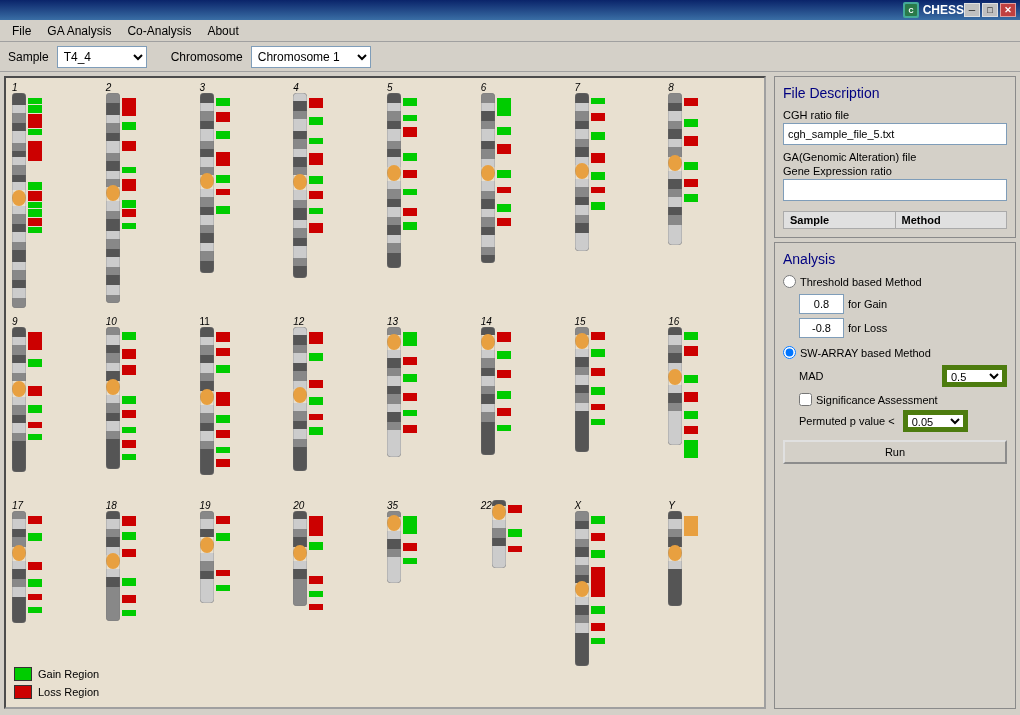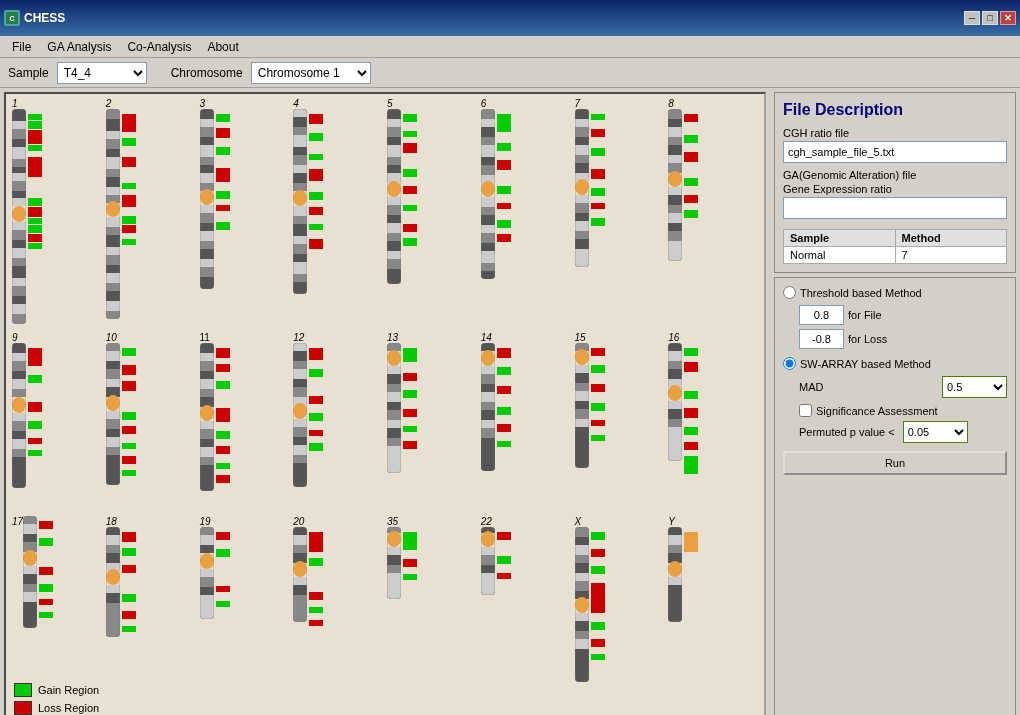--- a/index.html
+++ b/index.html
@@ -9,27 +9,26 @@
       background: #d4d0c8;
       width: 1020px;
       height: 715px;
       overflow: hidden;
     }
 
     
     .title-bar {
       background: linear-gradient(to bottom, #0a246a, #3a6ea5);
       color: white;
-      height: 36px;
+      height: 20px;
       display: flex;
       align-items: center;
-      justify-content: space-between;
+      justify-content: flex-end;
       padding: 0 4px;
       user-select: none;
-      gap: 27px;
     }
     .title-bar-left {
       display: flex;
       align-items: center;
       gap: 4px;
     }
     .title-bar-icon {
       width: 16px;
       height: 16px;
       background: #4a9;
@@ -147,22 +146,22 @@
     }
 
     .section-box {
       border: 1px solid #8a8a8a;
       background: #d4d0c8;
       padding: 8px;
     }
 
     .section-title {
       color: #000080;
-      font-size: 16px;
-      font-weight: bold;
+      font-size: 14px;
+      font-weight: normal;
       margin-bottom: 8px;
     }
 
     .field-label {
       font-size: 11px;
       margin-bottom: 2px;
     }
 
     .field-input {
       width: 100%;
@@ -224,21 +223,21 @@
       border: 1px solid #7f9db9;
       background: white;
       padding: 0 2px;
       font-size: 11px;
       text-align: center;
     }
 
     .select-small {
       height: 22px;
       font-size: 11px;
-      border: 1px solid #4d7c0f;
+      border: 5px solid #4d7c0f;
       background: white;
       width: 55px;
     }
 
     .mad-row {
       display: flex;
       align-items: center;
       gap: 4px;
       margin-bottom: 6px;
       font-size: 11px;
@@ -1008,21 +1007,21 @@
               <div style="background:#00cc00; width:14px; height:8px; margin-top:8px;"></div>
               <div style="background:#cc0000; width:14px; height:8px; margin-top:6px;"></div>
               <div style="background:#00cc00; width:14px; height:18px; margin-top:5px;"></div>
             </div>
           </div>
         </div>
       </div>
 
       <div style="display:flex; flex-direction:row; width:100%; height:160px; align-items:flex-start;">
 
-        <div style="flex:1; display:flex; flex-direction:row; align-items:flex-start; padding:0 2px;">
+        <div style="flex:1; display:flex; flex-direction:column; align-items:flex-start; padding:0 2px;">
           <span style="font-size:10px; font-style:italic;">17</span>
           <div style="display:flex; gap:2px;">
             <svg width="14" height="112" viewBox="0 0 14 112">
               <defs>
                   <clipPath id="chr17clip">
                     <rect x="0" y="0" width="14" height="112" rx="4"></rect>
                   </clipPath>
                 </defs>
               <g clip-path="url(#chr17clip)">
                 <rect x="0" y="0" width="14" height="8" fill="#888"></rect>
@@ -1163,21 +1162,21 @@
               <rect x="0" y="0" width="14" height="72" rx="4" fill="none" stroke="#777" stroke-width="0.5"></rect>
             </svg>
             <div style="display:flex; flex-direction:column; gap:1px; padding-top:5px;">
               <div style="background:#00cc00; width:14px; height:18px;"></div>
               <div style="background:#cc0000; width:14px; height:8px; margin-top:8px;"></div>
               <div style="background:#00cc00; width:14px; height:6px; margin-top:6px;"></div>
             </div>
           </div>
         </div>
 
-        <div style="flex:1; display:flex; flex-direction:column; align-items:flex-start; padding:0 2px;">
+        <div style="flex:1; display:flex; flex-direction:row; align-items:flex-start; padding:0 2px;">
           <span style="font-size:10px; font-style:italic;">22</span>
           <div style="display:flex; gap:2px;">
             <svg width="14" height="68" viewBox="0 0 14 68">
               <defs>
                   <clipPath id="chr22clip">
                     <rect x="0" y="0" width="14" height="68" rx="4"></rect>
                   </clipPath>
                 </defs>
               <g clip-path="url(#chr22clip)">
                 <rect x="0" y="0" width="14" height="6" fill="#555"></rect>
@@ -1290,38 +1289,35 @@
       <input type="text" class="field-input" style="margin-bottom: 6px;">
       
       <table class="sample-table">
         <thead>
           <tr>
             <th>Sample</th>
             <th>Method</th>
           </tr>
         </thead>
         <tbody>
-          <tr>
-            <td>Normal</td>
-            <td>7</td>
-          </tr>
         </tbody>
       </table>
     </div>
 
     <div class="analysis-section">
+      <div class="section-title">Analysis</div>
       
       
       <div class="radio-row">
         <input type="radio" name="method" id="threshold-radio" style="">
         <label for="threshold-radio">Threshold based Method</label>
       </div>
       <div class="threshold-row">
         <input type="text" class="threshold-input" value="0.8" style="">
-        <span>for File</span>
+        <span>for Gain</span>
       </div>
       <div class="threshold-row" style="margin-bottom:8px;">
         <input type="text" class="threshold-input" value="-0.8" style="">
         <span>for Loss</span>
       </div>
       
       
       <div class="radio-row">
         <input type="radio" name="method" id="swarray-radio" checked="" style="">
         <label for="swarray-radio">SW-ARRAY based Method</label>

